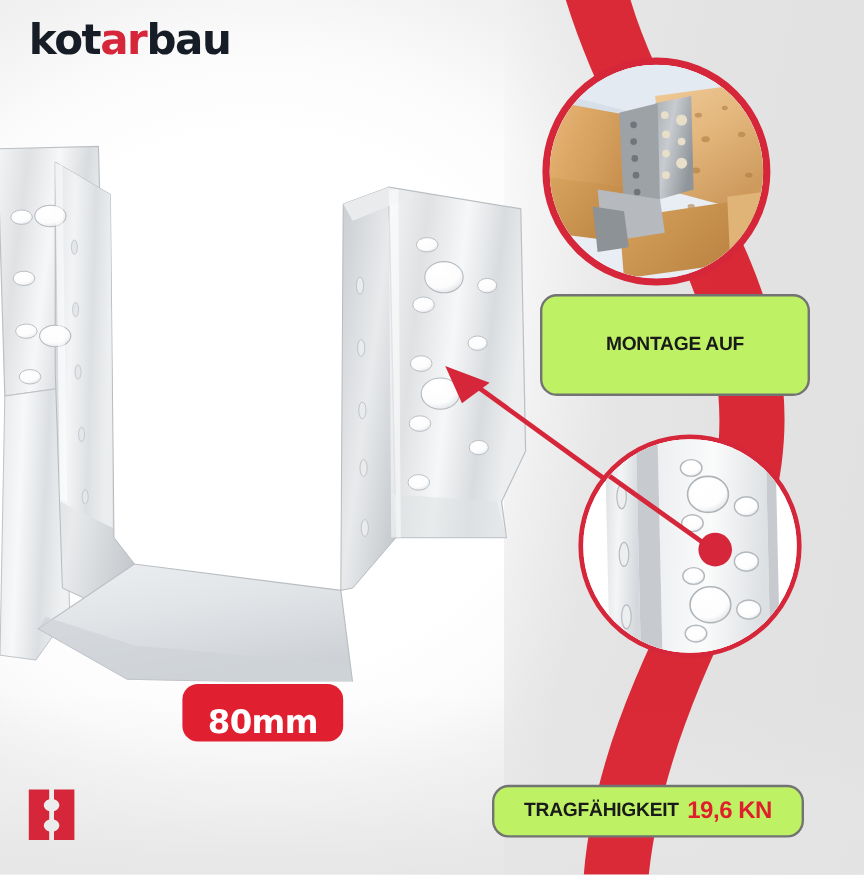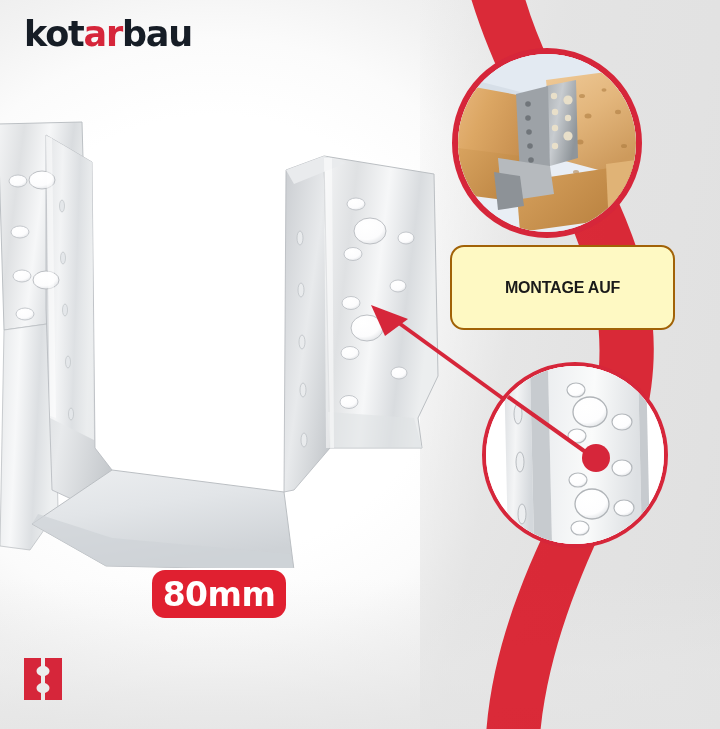--- a/index.html
+++ b/index.html
@@ -111,22 +111,22 @@
   
   .leader {
     position: absolute;
     inset: 0;
     pointer-events: none;
   }
 
   
   .callout {
     position: absolute;
-    background: #fef9c3;
-    border: 2px solid #a16207;
+    background: #bef264;
+    border: 2px solid #737373;
     border-radius: 14px;
     box-sizing: border-box;
     display: flex;
     align-items: center;
     justify-content: center;
     text-align: center;
     color: #1a1a1a;
     font-weight: 700;
     font-family: "Liberation Sans", sans-serif;
   }
@@ -167,24 +167,24 @@
   
   .badge {
     position: absolute;
     left: 152px;
     top: 570px;
     width: 134px;
     height: 48px;
     background: #e02030;
     border-radius: 13px;
     display: flex;
-    align-items: center;
+    align-items: flex-end;
     justify-content: center;
     color: #ffffff;
-    font-size: 33px;
+    font-size: 27px;
     font-weight: 800;
     letter-spacing: -0.5px;
     font-family: "DejaVu Sans", sans-serif;
   }
 </style>
 </head>
 <body>
 
 <div id="stage">
 
@@ -424,20 +424,24 @@
     <polygon points="371,305 408,319 385,336" fill="#d6263a"></polygon>
   </svg>
 
   <div class="callout" id="callout-montage">
     <div>
       <div>MONTAGE AUF</div>
     </div>
   </div>
 
 
+  <div class="callout" id="callout-load">
+    <span>TRAGFÄHIGKEIT</span>
+    <span class="val">19,6 KN</span>
+  </div>
 
   <div class="badge">
     <span>80mm</span>
   </div>
 
   <svg class="brandmark" width="42" height="46" viewBox="0 0 42 46">
     <path d="M2 2 H19 V10 C13 12, 13 18, 19 20 V27 C13 29, 13 35, 19 37 V44 H2 Z" fill="#d6263a"></path>
     <path d="M40 2 H23 V10 C29 12, 29 18, 23 20 V27 C29 29, 29 35, 23 37 V44 H40 Z" fill="#d6263a"></path>
   </svg>
 

